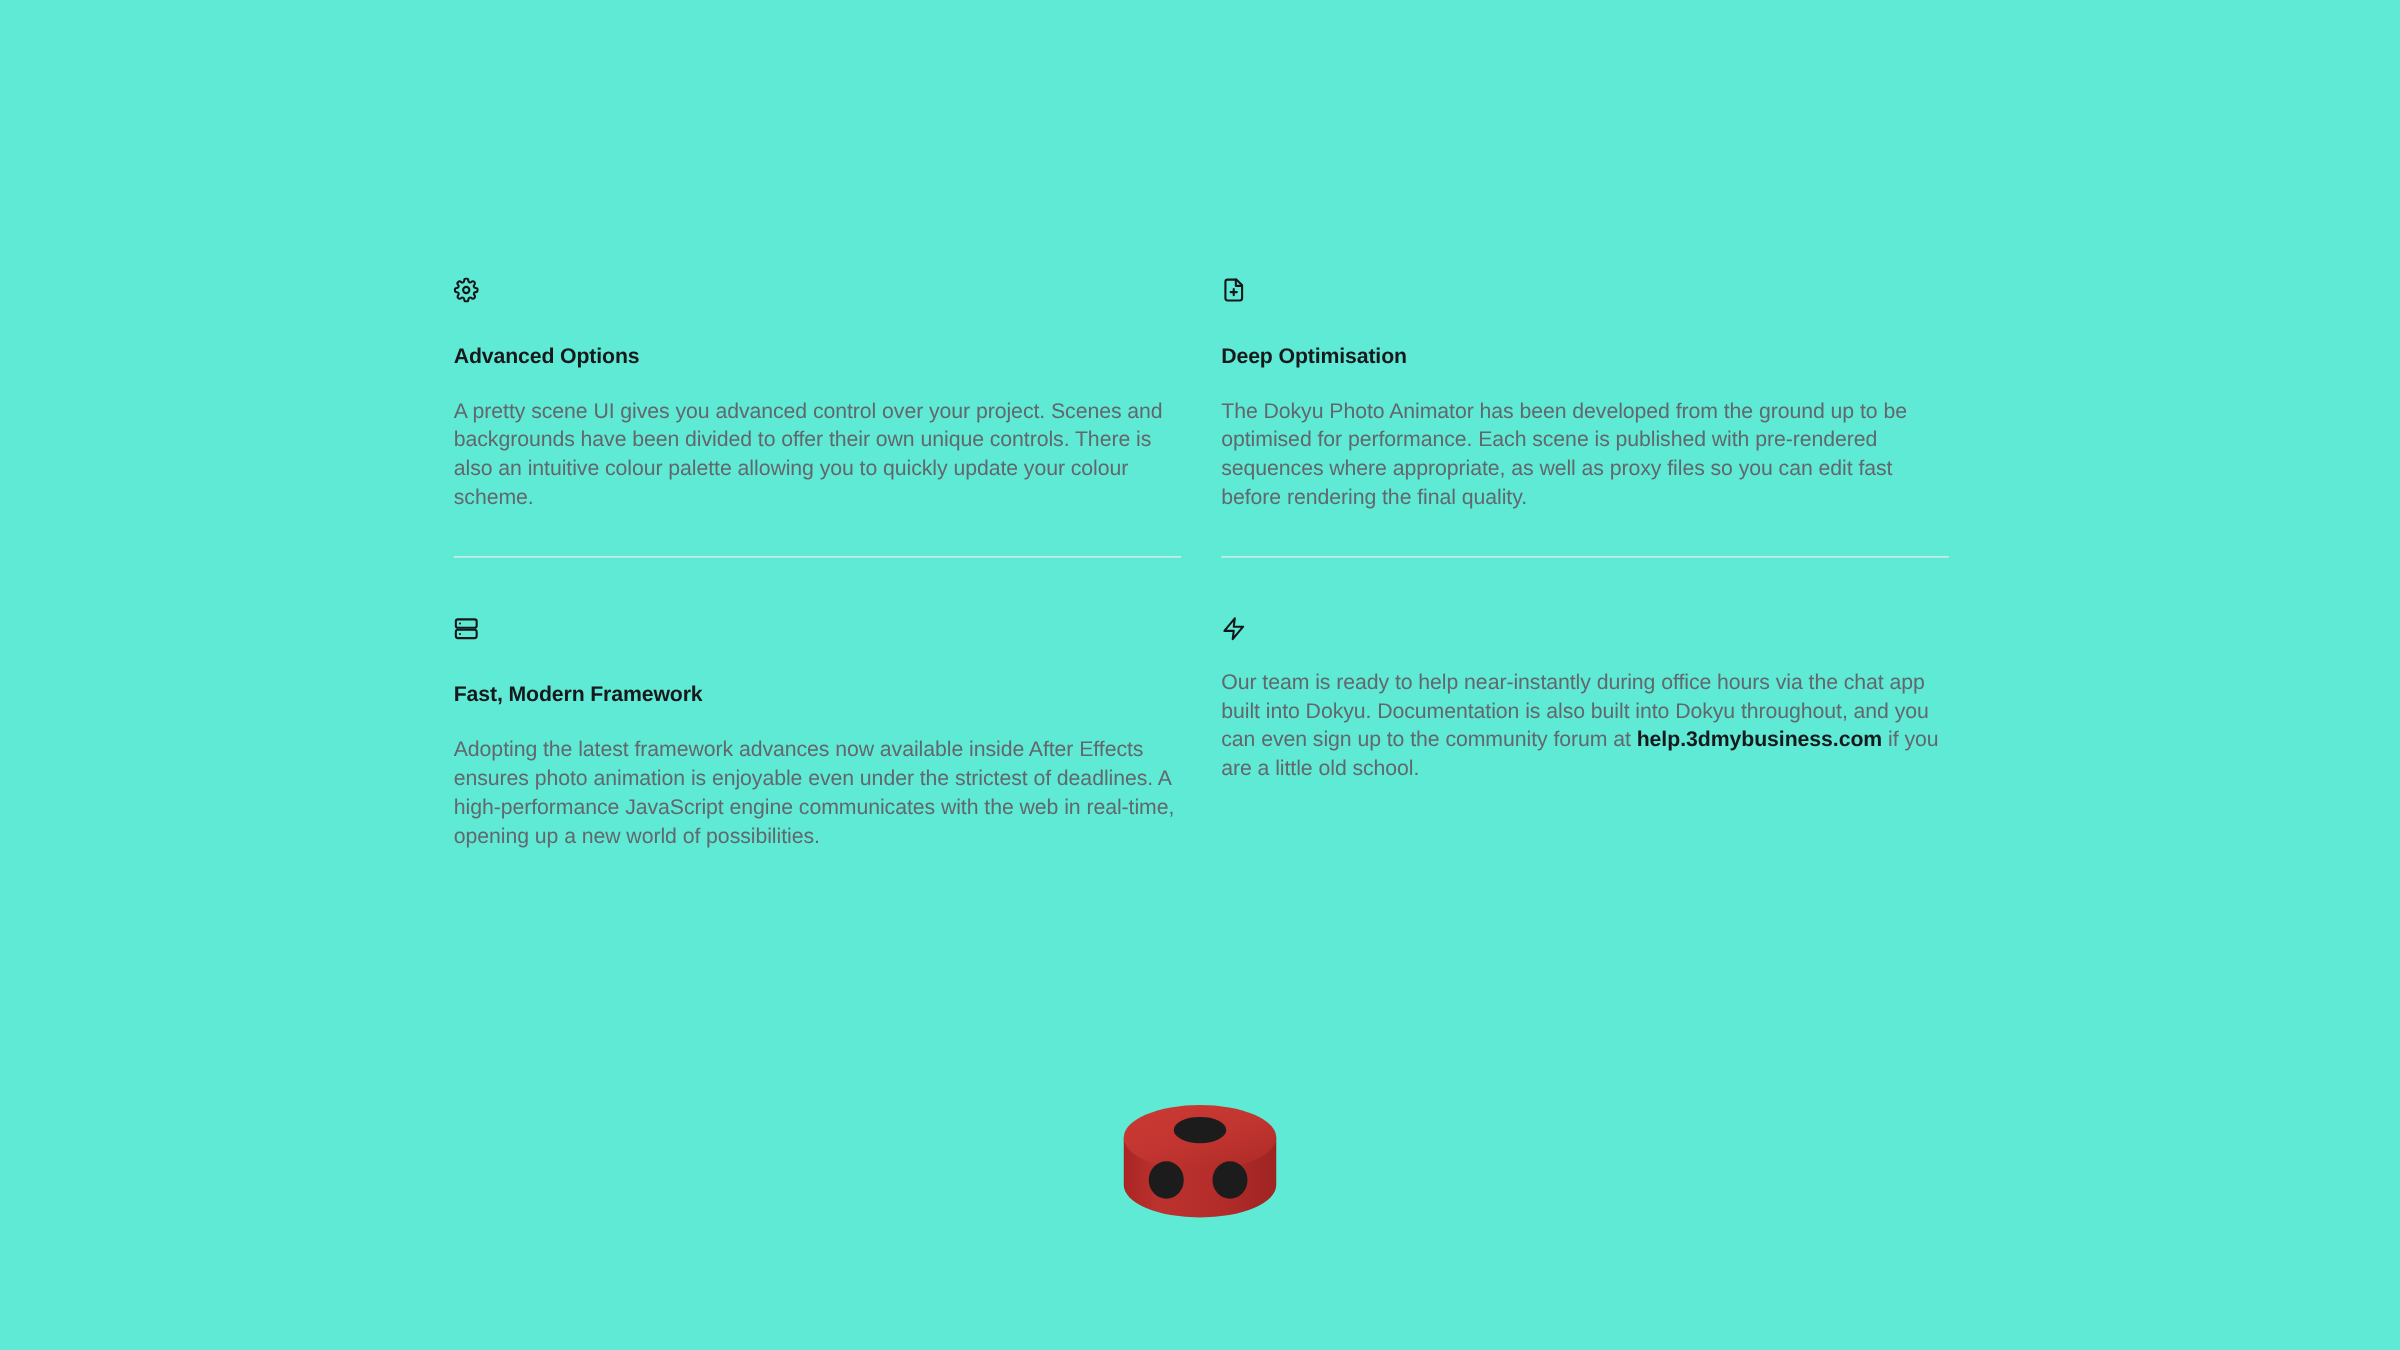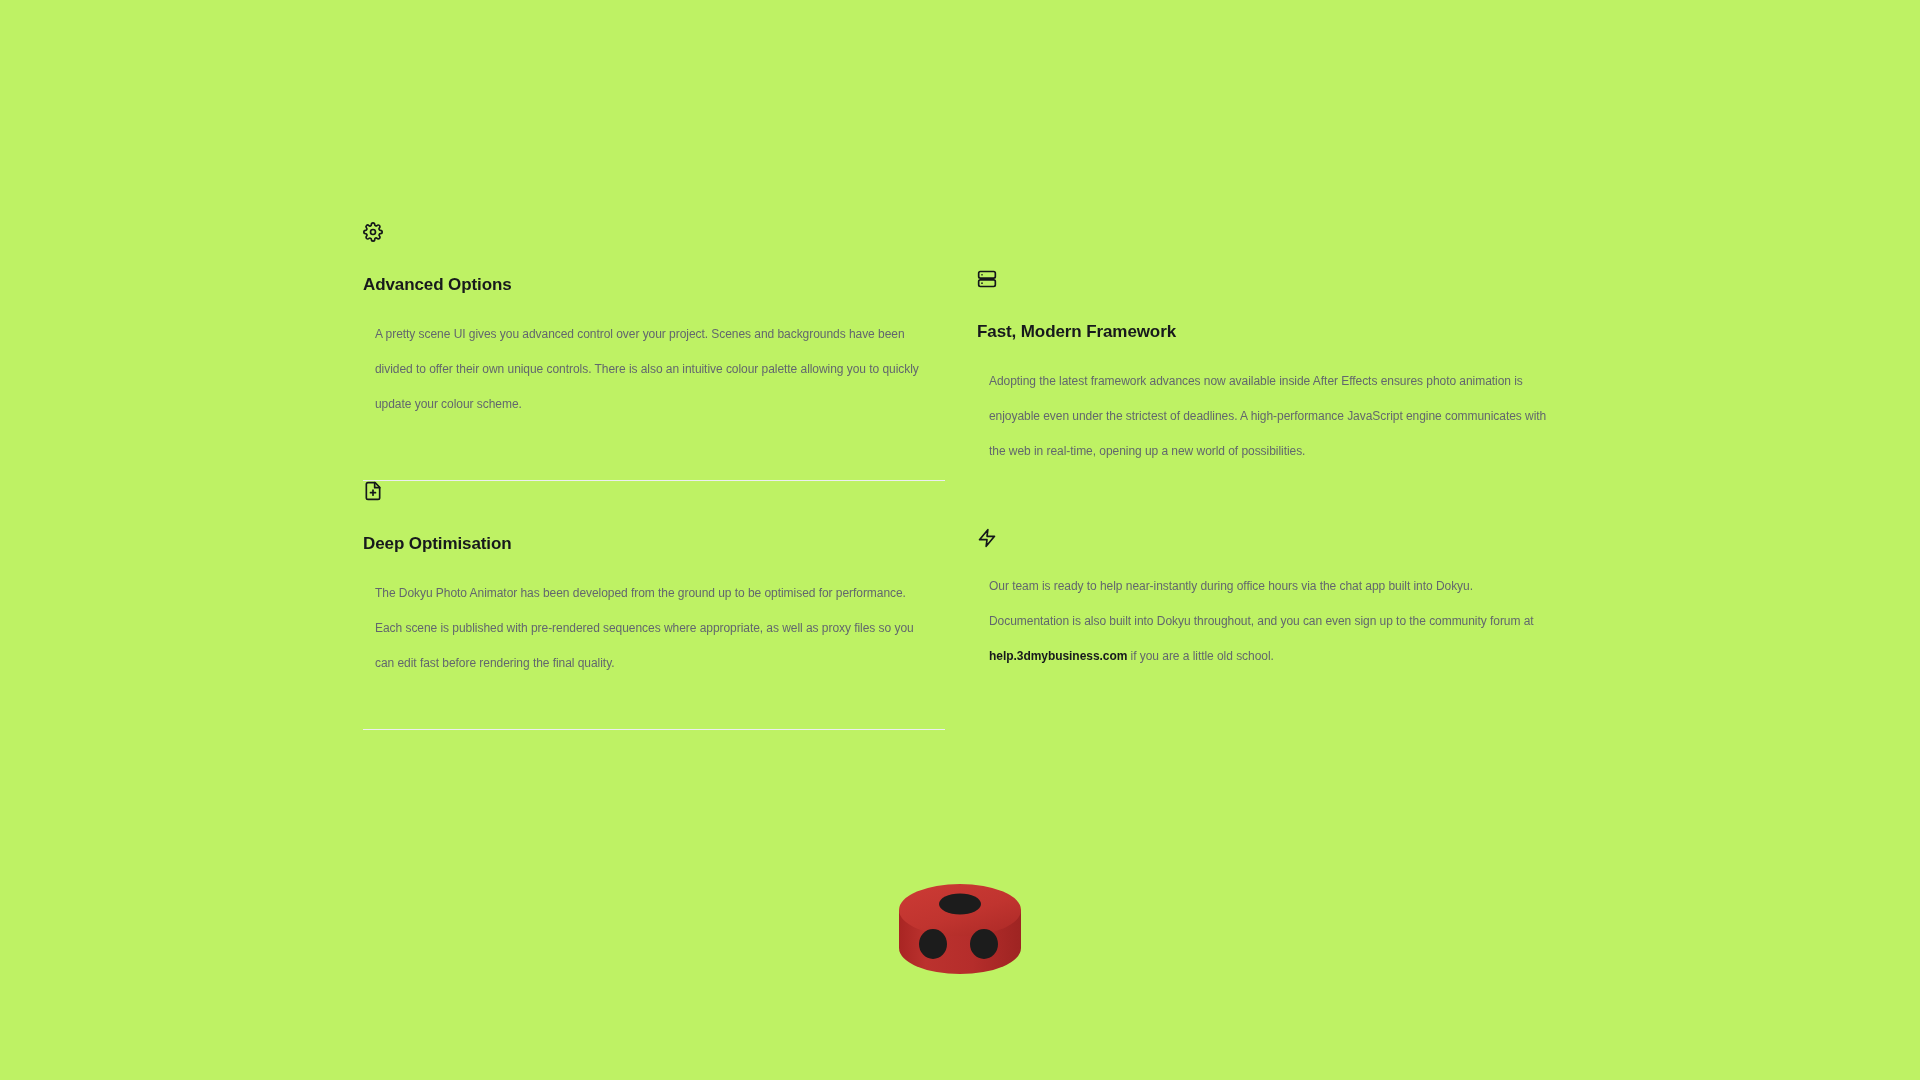--- a/index.html
+++ b/index.html
@@ -13,21 +13,21 @@
     height: 1080px;
     font-family: "Liberation Sans", sans-serif;
     -webkit-font-smoothing: antialiased;
     overflow: hidden;
   }
 
   .page {
     position: relative;
     width: 1920px;
     height: 1080px;
-    background: #bef264;
+    background: #5eead4;
   }
 
   
   .features {
     position: absolute;
     left: 363px;
     top: 222px;
     width: 1196px;
     display: grid;
     grid-template-columns: 582px 582px;
@@ -66,25 +66,25 @@
     padding: 0;
     font-size: 17px;
     line-height: 22px;
     font-weight: 700;
     letter-spacing: -0.1px;
     color: #17191c;
     margin-top: 32px;
   }
 
   .feature-body {
-    margin: 12px;
+    margin: 0;
     padding: 0;
     margin-top: 21px;
-    font-size: 12px;
-    line-height: 35px;
+    font-size: 17px;
+    line-height: 23px;
     font-weight: 400;
     color: #62676d;
     letter-spacing: -0.05px;
   }
 
   .feature-link {
     color: #17191c;
     font-weight: 700;
     text-decoration: none;
   }
@@ -117,44 +117,44 @@
       <span class="feature-icon">
         <svg viewBox="0 0 24 24" fill="none" stroke="currentColor" stroke-width="2" stroke-linecap="round" stroke-linejoin="round">
           <circle cx="12" cy="12" r="3"></circle>
           <path d="M19.4 15a1.65 1.65 0 0 0 .33 1.82l.06.06a2 2 0 1 1-2.83 2.83l-.06-.06a1.65 1.65 0 0 0-1.82-.33 1.65 1.65 0 0 0-1 1.51V21a2 2 0 0 1-4 0v-.09A1.65 1.65 0 0 0 9 19.4a1.65 1.65 0 0 0-1.82.33l-.06.06a2 2 0 1 1-2.83-2.83l.06-.06a1.65 1.65 0 0 0 .33-1.82 1.65 1.65 0 0 0-1.51-1H3a2 2 0 0 1 0-4h.09A1.65 1.65 0 0 0 4.6 9a1.65 1.65 0 0 0-.33-1.82l-.06-.06a2 2 0 1 1 2.83-2.83l.06.06a1.65 1.65 0 0 0 1.82.33H9a1.65 1.65 0 0 0 1-1.51V3a2 2 0 0 1 4 0v.09a1.65 1.65 0 0 0 1 1.51 1.65 1.65 0 0 0 1.82-.33l.06-.06a2 2 0 1 1 2.83 2.83l-.06.06a1.65 1.65 0 0 0-.33 1.82V9a1.65 1.65 0 0 0 1.51 1H21a2 2 0 0 1 0 4h-.09a1.65 1.65 0 0 0-1.51 1z"></path>
         </svg>
       </span>
       <h3 class="feature-title">Advanced Options</h3>
       <p class="feature-body">A pretty scene UI gives you advanced control over your project. Scenes and backgrounds have been divided to offer their own unique controls. There is also an intuitive colour palette allowing you to quickly update your colour scheme.</p>
     </div>
 
+    <div class="feature-cell row-top">
+      <span class="feature-icon">
+        <svg viewBox="0 0 24 24" fill="none" stroke="currentColor" stroke-width="2" stroke-linecap="round" stroke-linejoin="round">
+          <path d="M14.5 2H6a2 2 0 0 0-2 2v16a2 2 0 0 0 2 2h12a2 2 0 0 0 2-2V7.5L14.5 2z"></path>
+          <polyline points="14 2 14 8 20 8"></polyline>
+          <line x1="12" y1="11" x2="12" y2="17"></line>
+          <line x1="9" y1="14" x2="15" y2="14"></line>
+        </svg>
+      </span>
+      <h3 class="feature-title">Deep Optimisation</h3>
+      <p class="feature-body">The Dokyu Photo Animator has been developed from the ground up to be optimised for performance. Each scene is published with pre-rendered sequences where appropriate, as well as proxy files so you can edit fast before rendering the final quality.</p>
+    </div>
+
     <div class="feature-cell row-bottom">
       <span class="feature-icon">
         <svg viewBox="0 0 24 24" fill="none" stroke="currentColor" stroke-width="2" stroke-linecap="round" stroke-linejoin="round">
           <rect x="2" y="3" width="20" height="8" rx="2" ry="2"></rect>
           <rect x="2" y="13" width="20" height="8" rx="2" ry="2"></rect>
           <line x1="6" y1="7" x2="6.01" y2="7"></line>
           <line x1="6" y1="17" x2="6.01" y2="17"></line>
         </svg>
       </span>
       <h3 class="feature-title">Fast, Modern Framework</h3>
       <p class="feature-body">Adopting the latest framework advances now available inside After Effects ensures photo animation is enjoyable even under the strictest of deadlines. A high-performance JavaScript engine communicates with the web in real-time, opening up a new world of possibilities.</p>
-    </div>
-
-    <div class="feature-cell row-top">
-      <span class="feature-icon">
-        <svg viewBox="0 0 24 24" fill="none" stroke="currentColor" stroke-width="2" stroke-linecap="round" stroke-linejoin="round">
-          <path d="M14.5 2H6a2 2 0 0 0-2 2v16a2 2 0 0 0 2 2h12a2 2 0 0 0 2-2V7.5L14.5 2z"></path>
-          <polyline points="14 2 14 8 20 8"></polyline>
-          <line x1="12" y1="11" x2="12" y2="17"></line>
-          <line x1="9" y1="14" x2="15" y2="14"></line>
-        </svg>
-      </span>
-      <h3 class="feature-title">Deep Optimisation</h3>
-      <p class="feature-body">The Dokyu Photo Animator has been developed from the ground up to be optimised for performance. Each scene is published with pre-rendered sequences where appropriate, as well as proxy files so you can edit fast before rendering the final quality.</p>
     </div>
 
     <div class="feature-cell row-bottom">
       <span class="feature-icon">
         <svg viewBox="0 0 24 24" fill="none" stroke="currentColor" stroke-width="2" stroke-linecap="round" stroke-linejoin="round">
           <polygon points="13 2 3 14 12 14 11 22 21 10 12 10 13 2"></polygon>
         </svg>
       </span>
       <p class="feature-body"><span>Our team is ready to help near-instantly during office hours via the chat app built into Dokyu. Documentation is also built into Dokyu throughout, and you can even sign up to the community forum at </span><a class="feature-link" href="#">help.3dmybusiness.com</a><span> if you are a little old school.</span></p>
     </div>

